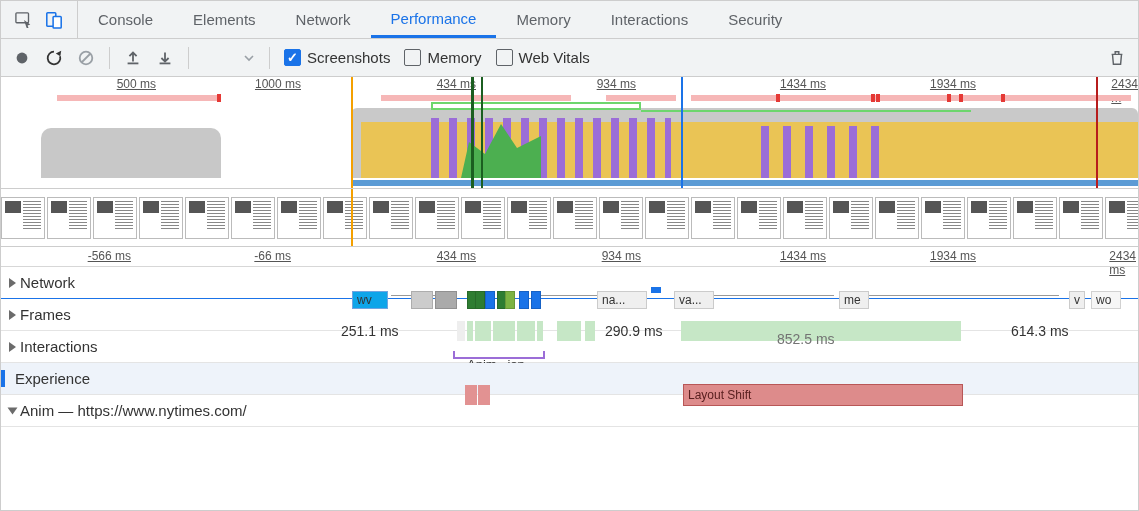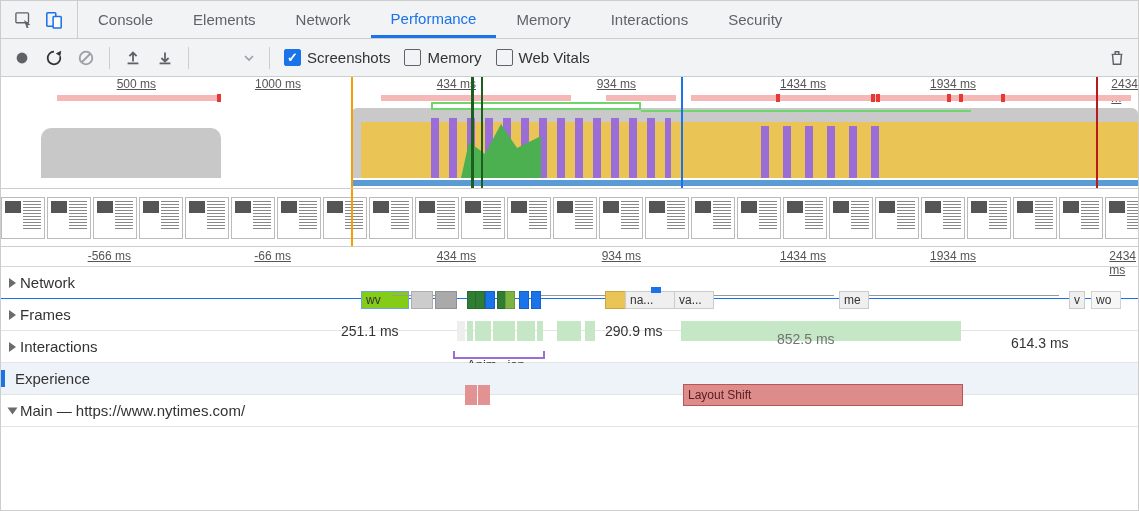--- a/index.html
+++ b/index.html
@@ -228,36 +228,36 @@
   </div>
 
   <div class="tracks">
 
     <div class="track" style="border-bottom:1px solid #1a73e8">
       <div class="label">
           <span class="tri"></span>
           <span>Network</span>
         </div>
       <div class="body">
-        <div class="seg" style="left:140px;width:48px;background:#84cc16;border-color:#6fa4e0">
+        <div class="seg" style="left:131px;width:36px;background:#0ea5e9;border-color:#6fa4e0">
             <span>wv</span>
           </div>
         <div style="position:absolute;left:170px;top:12px;width:50px;height:10px;border-top:1px solid #999"></div>
         <div class="seg" style="left:190px;width:22px;background:#ccc"></div>
         <div class="seg" style="left:214px;width:22px;background:#aaa"></div>
         <div class="seg" style="left:246px;width:6px;background:#2e7d32"></div>
         <div class="seg" style="left:254px;width:6px;background:#2e7d32"></div>
         <div class="seg" style="left:264px;width:8px;background:#1a73e8"></div>
         <div class="seg" style="left:276px;width:4px;background:#2e7d32"></div>
         <div class="seg" style="left:284px;width:10px;background:#7cb342"></div>
         <div class="seg" style="left:298px;width:6px;background:#1a73e8"></div>
         <div class="seg" style="left:310px;width:6px;background:#1a73e8"></div>
         <div style="position:absolute;left:320px;top:12px;width:65px;height:10px;border-top:1px solid #999"></div>
         <div class="seg" style="left:384px;width:26px;background:#eac455"></div>
-        <div class="seg" style="left:404px;width:50px;background:#efefef">
+        <div class="seg" style="left:376px;width:50px;background:#efefef">
             <span>na...</span>
           </div>
         <div style="position:absolute;left:430px;top:4px;width:10px;height:6px;background:#1a73e8"></div>
         <div class="seg" style="left:453px;width:40px;background:#efefef">
             <span>va...</span>
           </div>
         <div style="position:absolute;left:493px;top:12px;width:120px;height:10px;border-top:1px solid #999"></div>
         <div class="seg" style="left:618px;width:30px;background:#efefef">
             <span>me</span>
           </div>
@@ -282,21 +282,21 @@
         <div class="frame" style="left:246px;width:6px"></div>
         <div class="frame" style="left:254px;width:16px"></div>
         <div class="frame" style="left:272px;width:22px"></div>
         <div class="frame" style="left:296px;width:18px"></div>
         <div class="frame" style="left:316px;width:6px"></div>
         <div class="frame" style="left:336px;width:24px"></div>
         <div class="frame" style="left:364px;width:10px"></div>
         <span class="frame lbl" style="left:384px;top:8px">290.9 ms</span>
         <div class="frame" style="left:460px;width:280px"></div>
         <span class="frame lbl" style="left:556px;top:16px;color:#737373">852.5 ms</span>
-        <span class="frame lbl" style="left:790px;top:20px">614.3 ms</span>
+        <span class="frame lbl" style="left:790px;top:8px">614.3 ms</span>
         <div class="vline" style="left:237px;border-color:#2e7d32"></div>
         <div class="vline" style="left:244px;border-color:#2e7d32"></div>
         <div class="vline" style="left:460px;border-color:#1a73e8"></div>
         <div class="vline" style="left:868px;border-color:#b71c1c"></div>
       </div>
     </div>
 
     <div class="track">
       <div class="label">
           <span class="tri"></span>
@@ -326,21 +326,21 @@
         <div class="vline" style="left:237px;border-color:#2e7d32"></div>
         <div class="vline" style="left:244px;border-color:#2e7d32"></div>
         <div class="vline" style="left:460px;border-color:#1a73e8"></div>
         <div class="vline" style="left:868px;border-color:#b71c1c"></div>
       </div>
     </div>
 
     <div class="track">
       <div class="label" style="width:auto">
           <span class="tri down"></span>
-          <span>Main — https://www.nytimes.com/</span>
+          <span>Anim — https://www.nytimes.com/</span>
         </div>
       <div class="body">
         <div class="vline" style="left:17px;border-color:#2e7d32"></div>
         <div class="vline" style="left:24px;border-color:#2e7d32"></div>
         <div class="vline" style="left:240px;border-color:#1a73e8"></div>
         <div class="vline" style="left:648px;border-color:#b71c1c"></div>
       </div>
     </div>
 
   </div>

